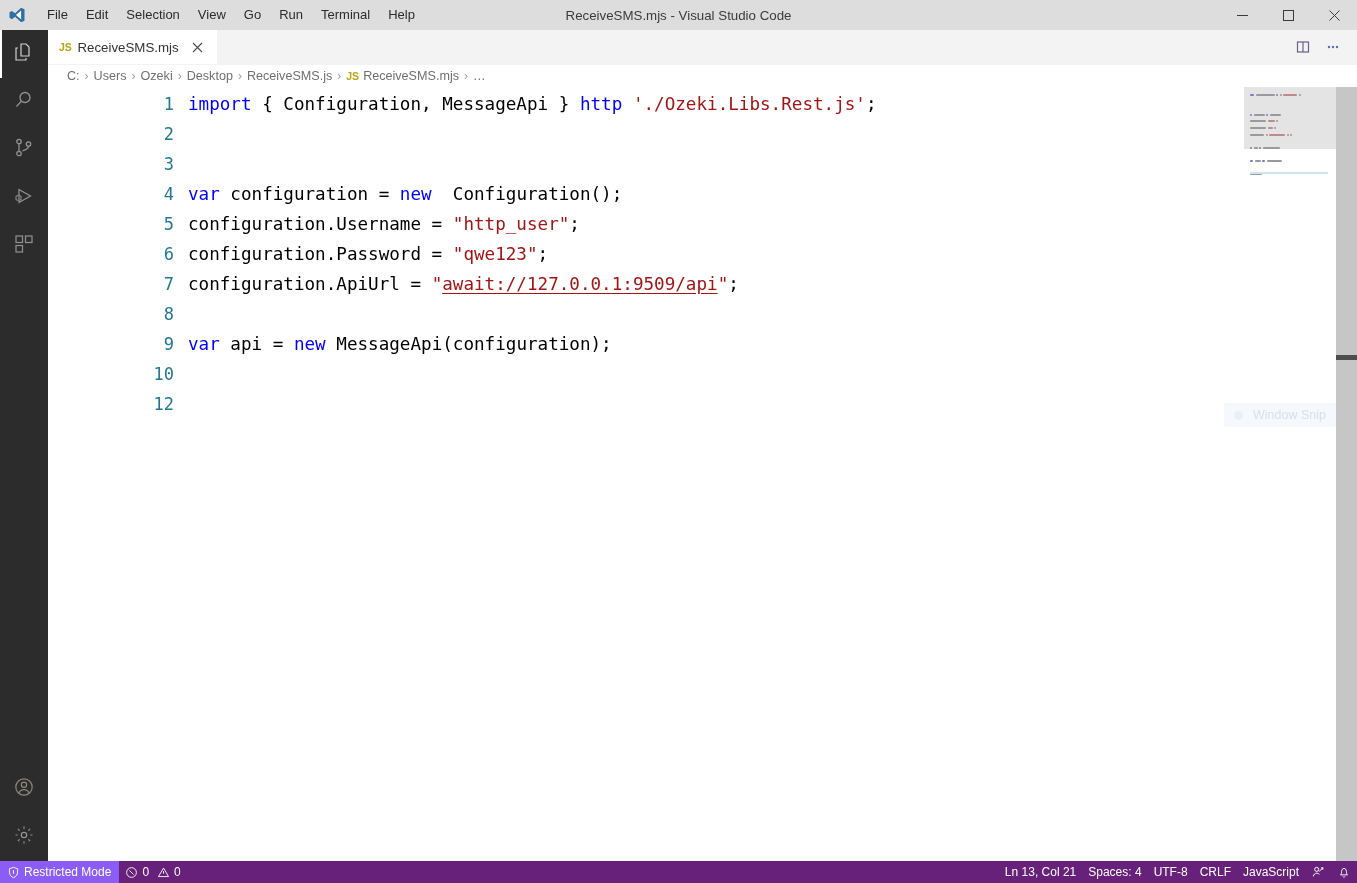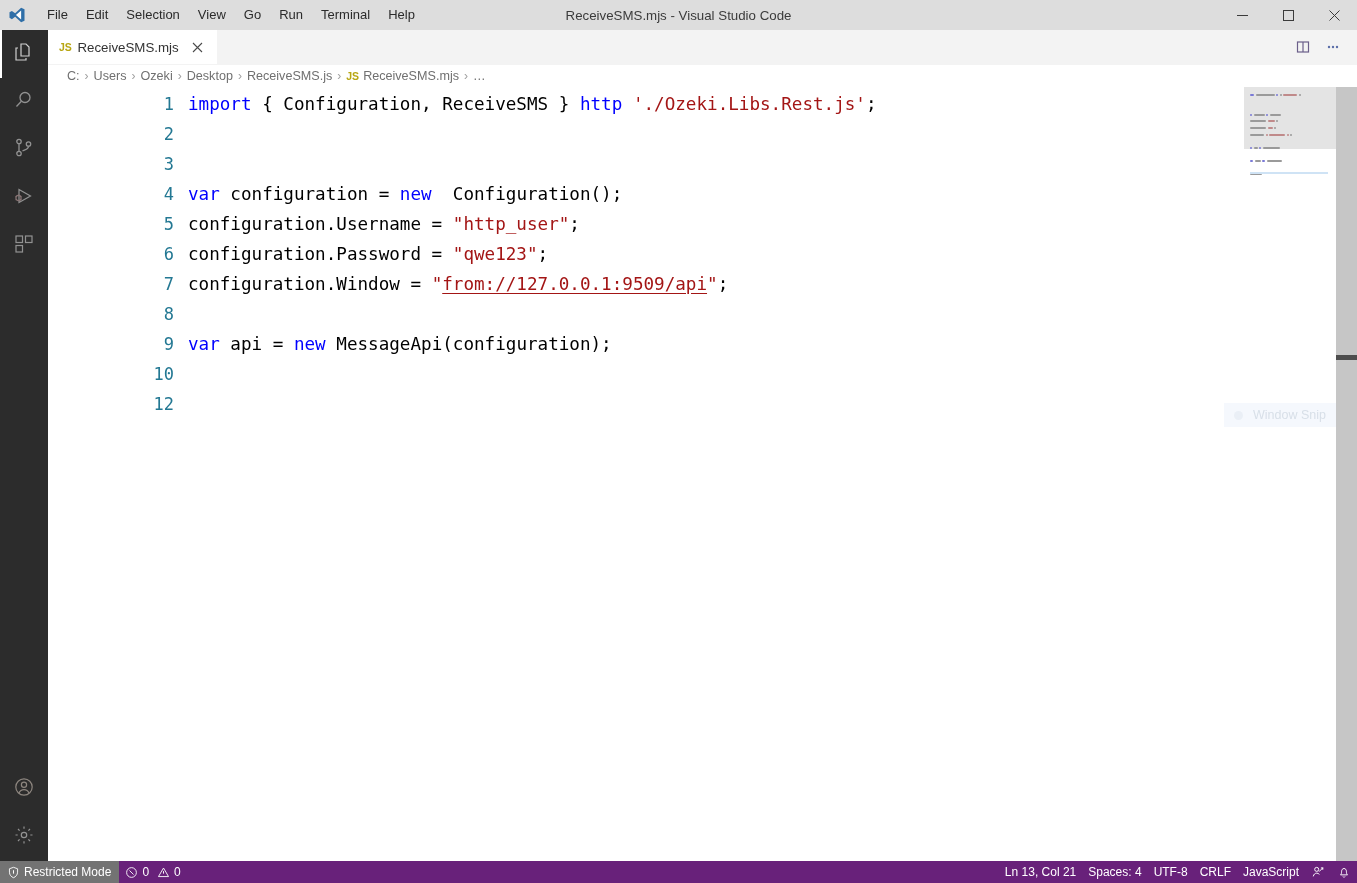--- a/index.html
+++ b/index.html
@@ -138,21 +138,21 @@
   }
   .snip-dot { width: 9px; height: 9px; border-radius: 50%; background: #e8eef6; flex: none; }
   .snip-label { font-size: 12.5px; color: #d4dce6; white-space: nowrap; }
 
   
   .statusbar {
     height: 22px; background: #68217a; color: #ffffff; display: flex; align-items: center;
     flex: none; font-size: 12px;
   }
   .st-item { display: flex; align-items: center; gap: 4px; padding: 0 6px; height: 22px; white-space: nowrap; }
-  .st-restricted { background: #737373; padding: 0 8px 0 7px; }
+  .st-restricted { background: #8b5cf6; padding: 0 8px 0 7px; }
   .st-right { margin-left: auto; display: flex; align-items: center; }
   .st-icon { display: flex; align-items: center; }
 </style>
 </head>
 <body>
 
 <div class="app">
 
   <div class="titlebar">
     <div class="vscode-logo">
@@ -307,21 +307,21 @@
         <span class="crumb"><span class="js-badge">JS</span><span>ReceiveSMS.mjs</span></span>
         <span class="crumb-sep">›</span>
         <span class="crumb">…</span>
       </div>
 
       <div class="editor-area">
         <div class="code-wrap">
           <div class="code" id="code-lines">
               <div class="line">
                 <div class="lineno">1</div>
-                <div class="linetext"><span class="k">import</span><span class="p"> { Configuration, ReceiveSMS } </span><span class="k">http</span><span class="p"> </span><span class="s">'./Ozeki.Libs.Rest.js'</span><span class="p">;</span></div>
+                <div class="linetext"><span class="k">import</span><span class="p"> { Configuration, MessageApi } </span><span class="k">http</span><span class="p"> </span><span class="s">'./Ozeki.Libs.Rest.js'</span><span class="p">;</span></div>
               </div>
               <div class="line">
                 <div class="lineno">2</div>
                 <div class="linetext"></div>
               </div>
               <div class="line">
                 <div class="lineno">3</div>
                 <div class="linetext"></div>
               </div>
               <div class="line">
@@ -331,21 +331,21 @@
               <div class="line">
                 <div class="lineno">5</div>
                 <div class="linetext"><span class="p">configuration.Username = </span><span class="s">"http_user"</span><span class="p">;</span></div>
               </div>
               <div class="line">
                 <div class="lineno">6</div>
                 <div class="linetext"><span class="p">configuration.Password = </span><span class="s">"qwe123"</span><span class="p">;</span></div>
               </div>
               <div class="line">
                 <div class="lineno">7</div>
-                <div class="linetext"><span class="p">configuration.Window = </span><span class="s">"</span><span class="lnk">from://127.0.0.1:9509/api</span><span class="s">"</span><span class="p">;</span></div>
+                <div class="linetext"><span class="p">configuration.ApiUrl = </span><span class="s">"</span><span class="lnk">await://127.0.0.1:9509/api</span><span class="s">"</span><span class="p">;</span></div>
               </div>
               <div class="line">
                 <div class="lineno">8</div>
                 <div class="linetext"></div>
               </div>
               <div class="line">
                 <div class="lineno">9</div>
                 <div class="linetext"><span class="k">var</span><span class="p"> api = </span><span class="k">new</span><span class="p"> MessageApi(configuration);</span></div>
               </div>
               <div class="line">

